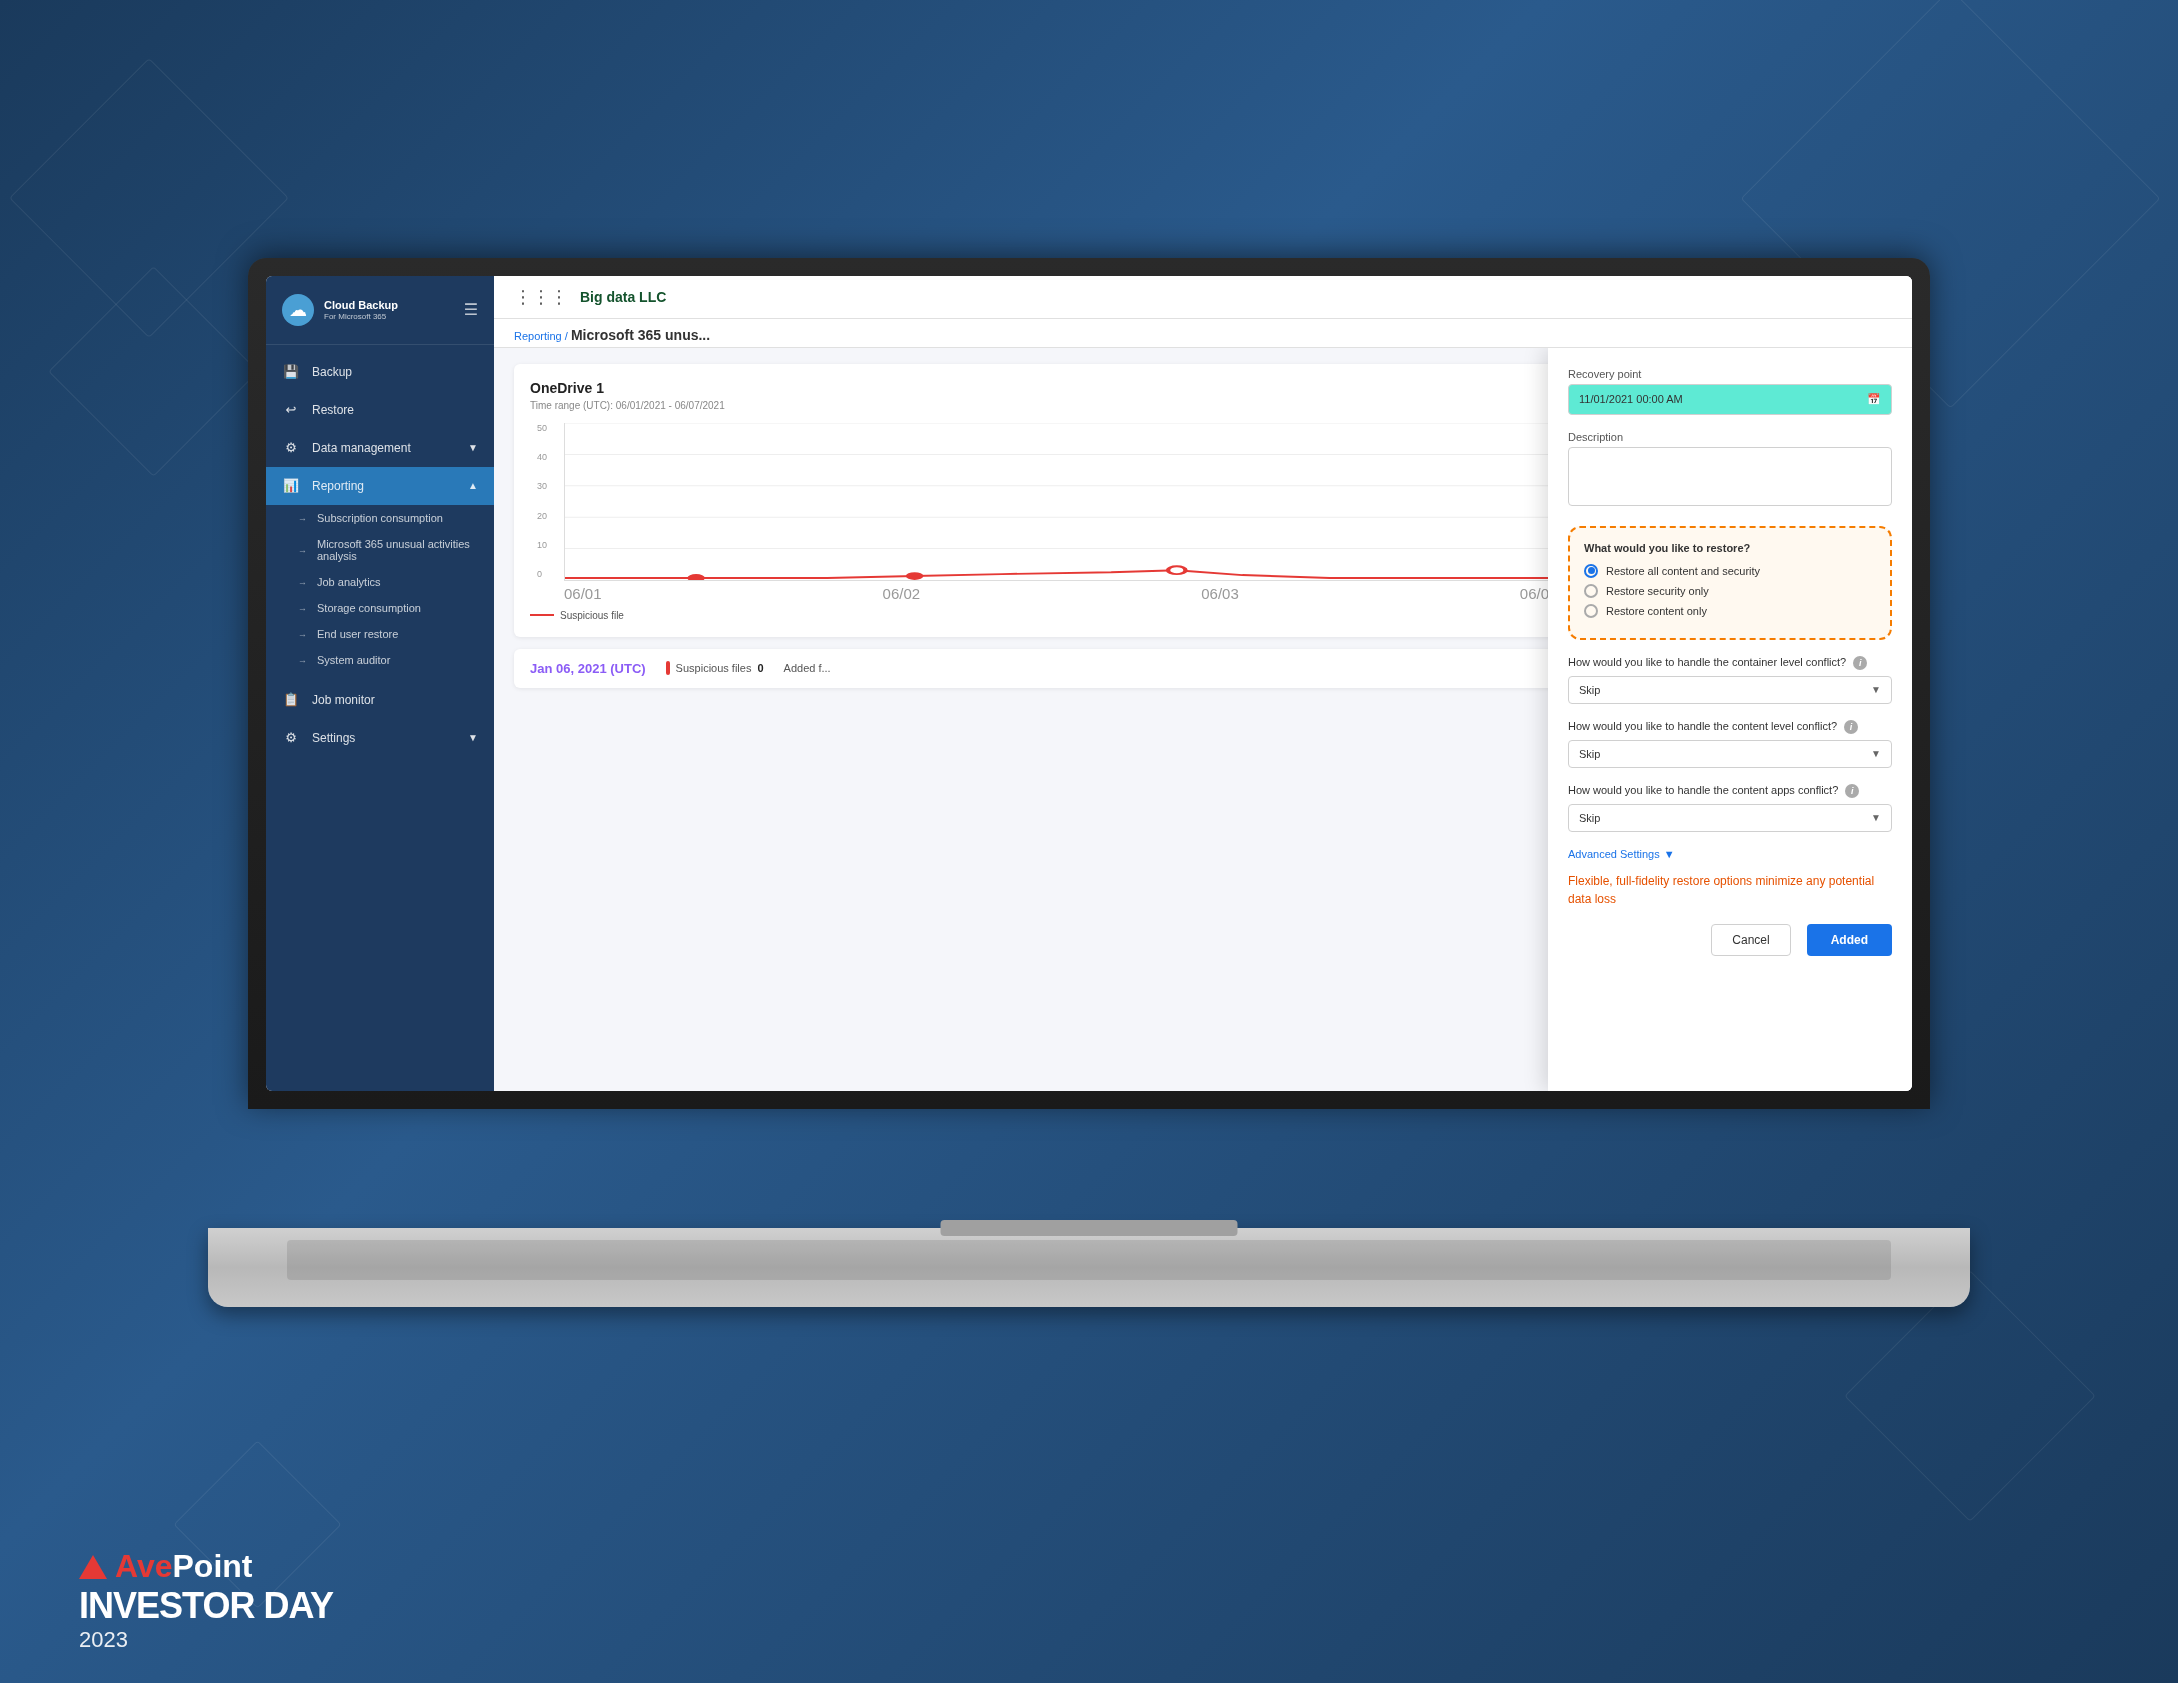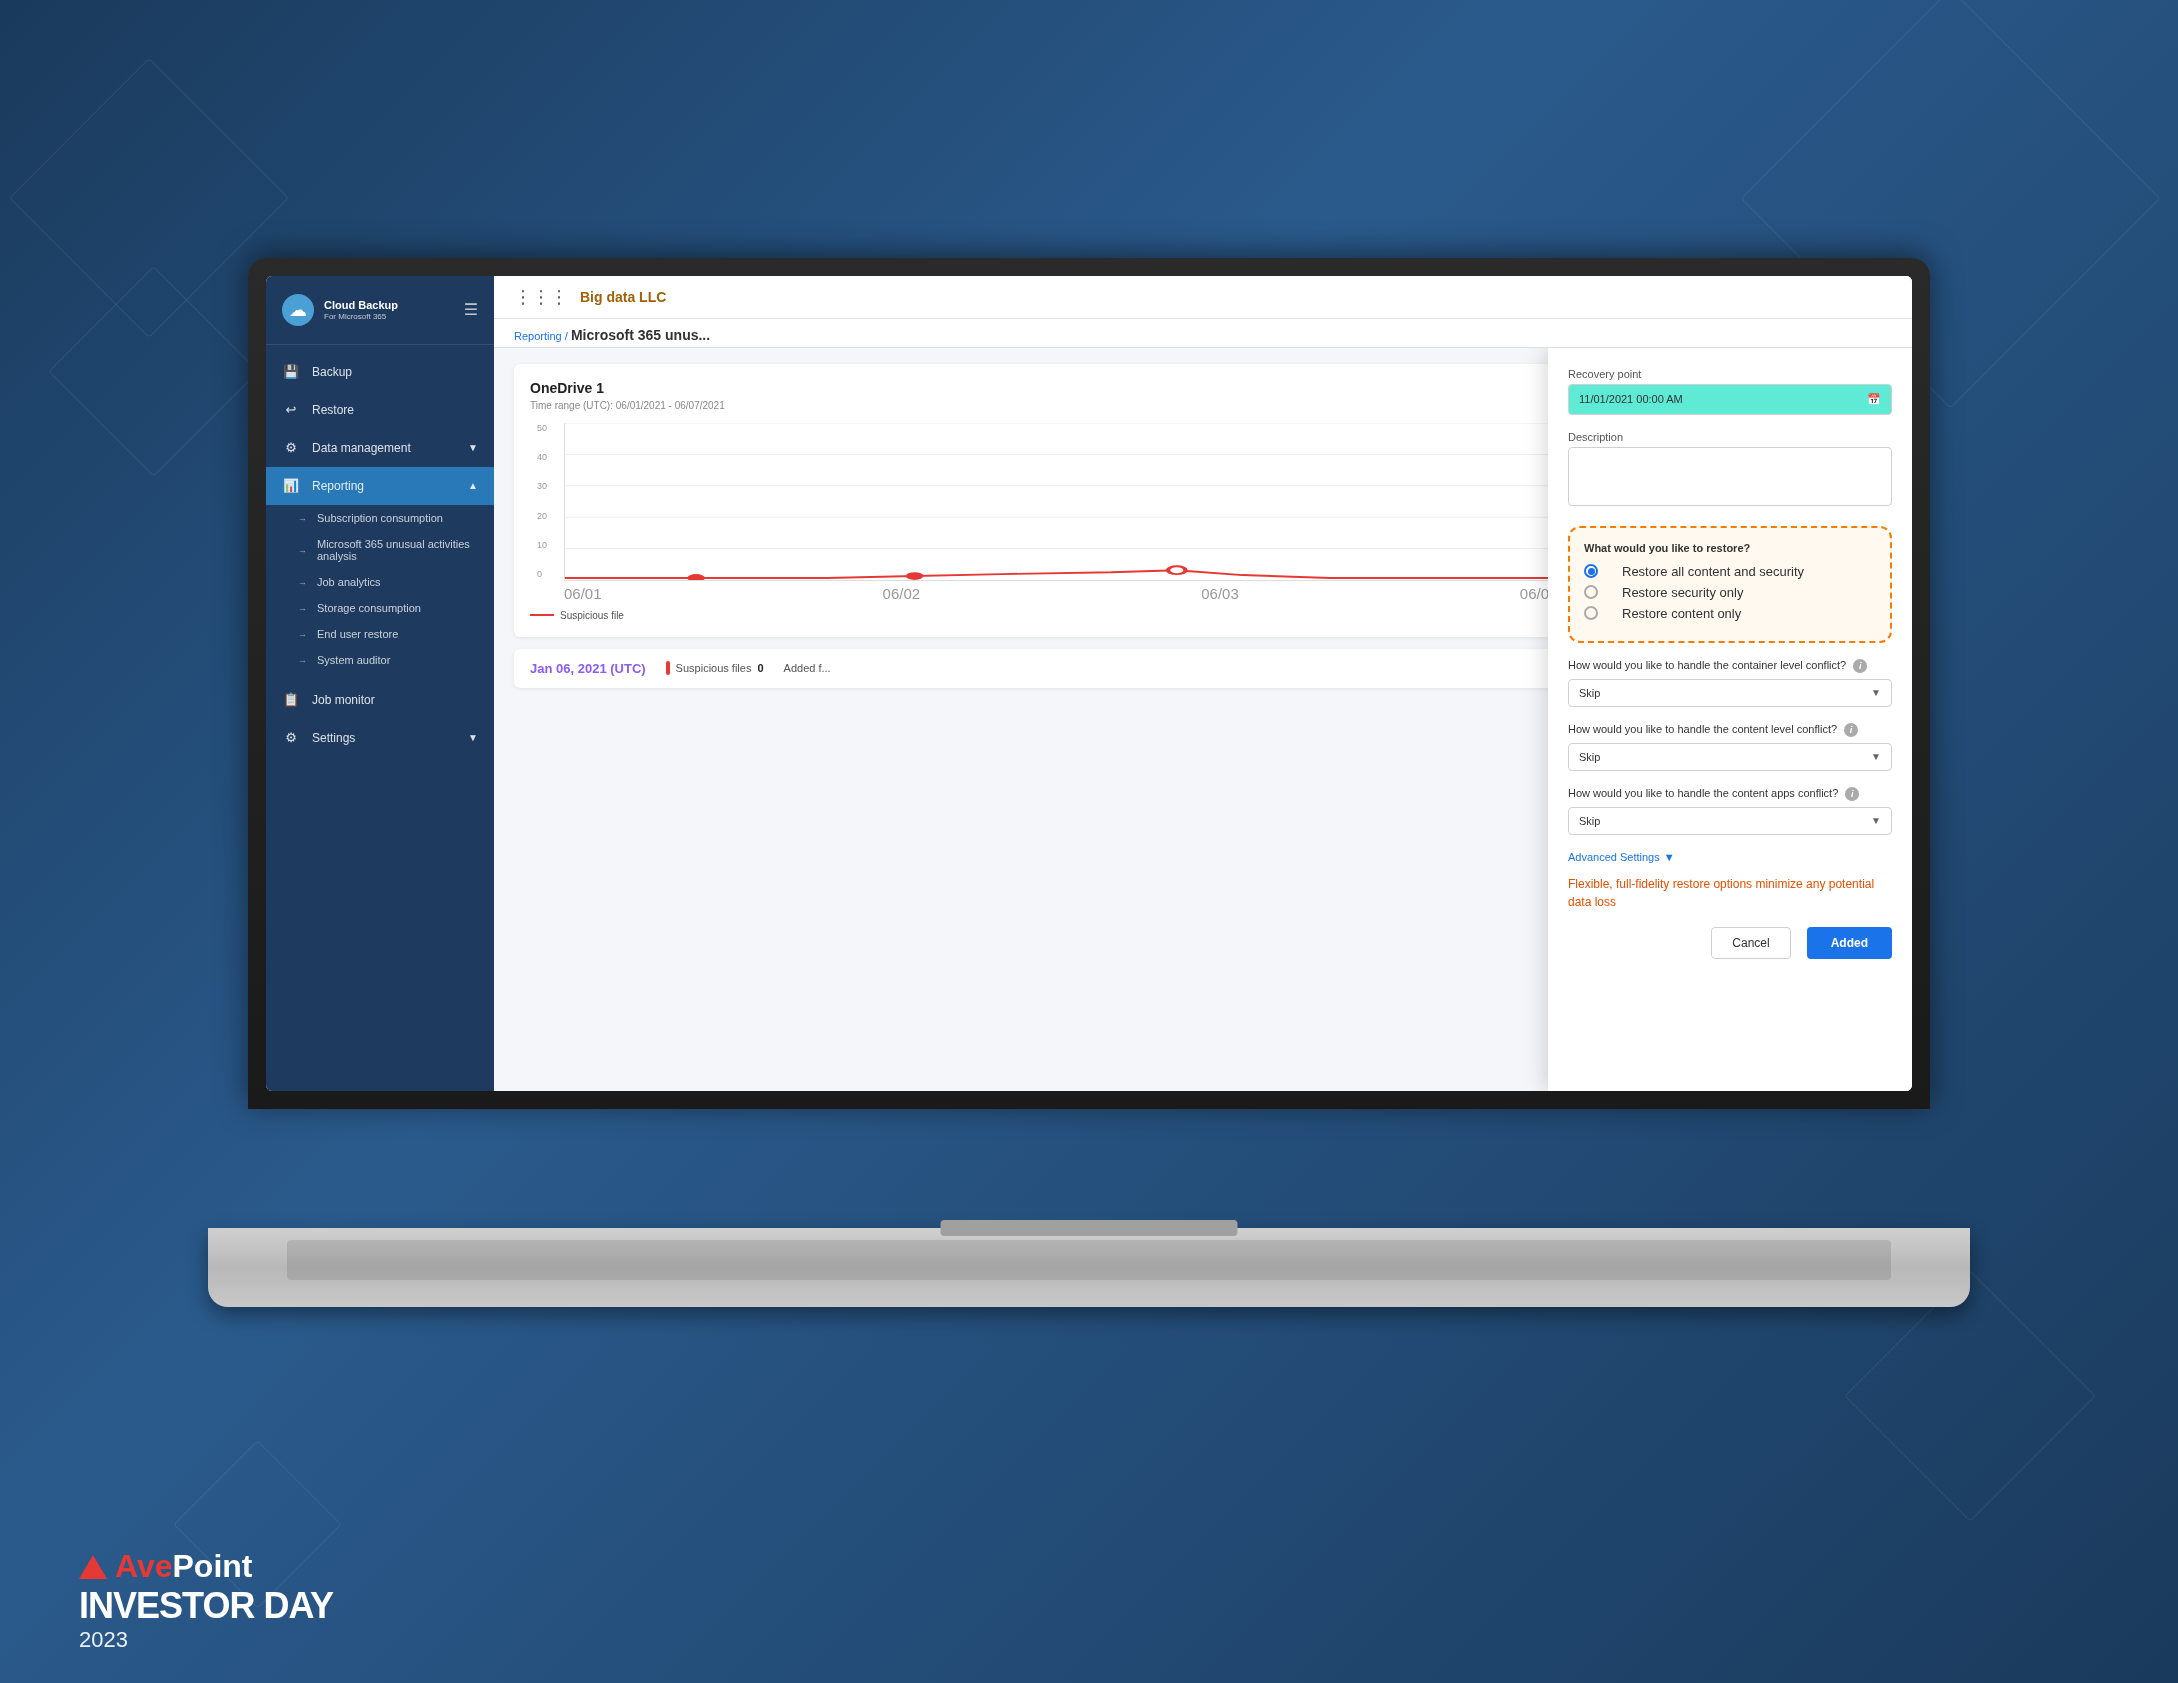--- a/index.html
+++ b/index.html
@@ -196,21 +196,21 @@
       border-bottom: 1px solid #e0e0e0;
       box-shadow: 0 1px 3px rgba(0,0,0,0.08);
     }
     .apps-icon {
       font-size: 18px;
       color: #555;
     }
     .company-name {
       font-size: 14px;
       font-weight: 600;
-      color: #a16207;
+      color: #14532d;
     }
 
     
     .page-header {
       background: #fff;
       padding: 8px 20px 0;
       border-bottom: 1px solid #e0e0e0;
     }
     .breadcrumb {
       font-size: 11px;
@@ -388,23 +388,23 @@
     }
     .restore-question {
       font-size: 11px;
       font-weight: 600;
       color: #333;
       margin-bottom: 10px;
     }
     .radio-option {
       display: flex;
       align-items: center;
-      gap: 24px;
+      gap: 8px;
       margin-bottom: 6px;
-      font-size: 13px;
+      font-size: 11px;
       color: #333;
       text-align: right;
     }
     .radio-circle {
       width: 14px;
       height: 14px;
       border-radius: 50%;
       border: 2px solid #1a73e8;
       display: flex;
       align-items: center;

